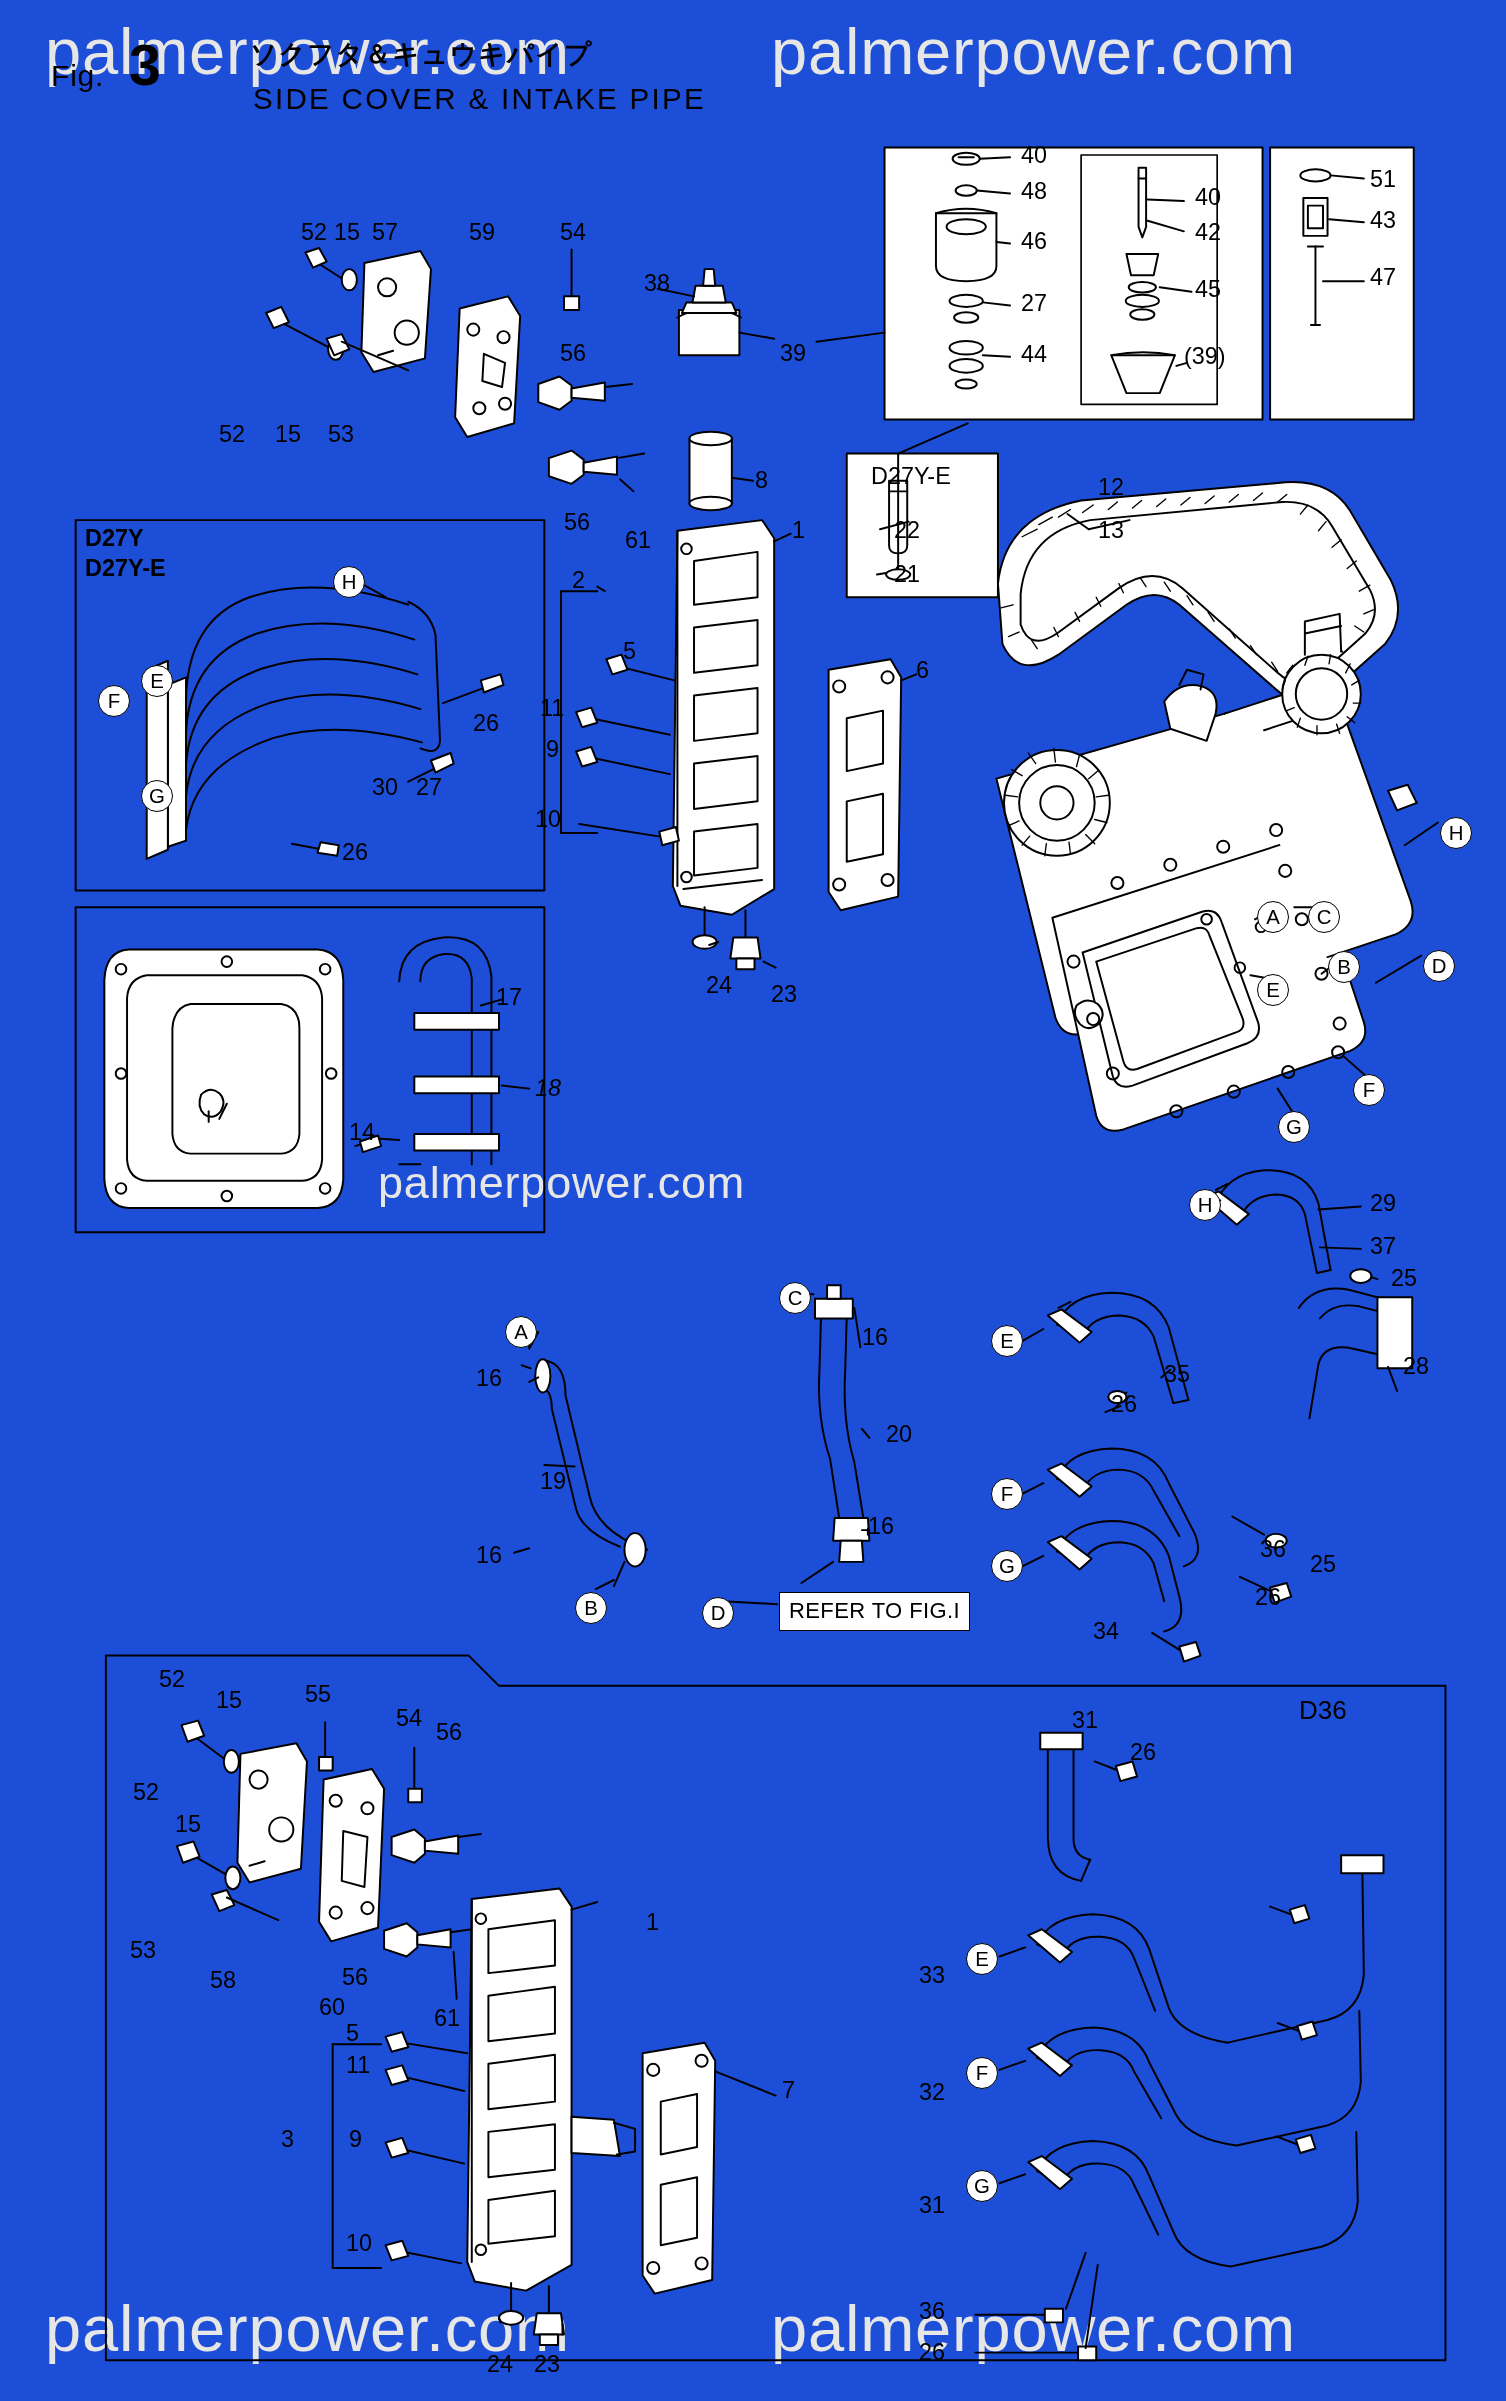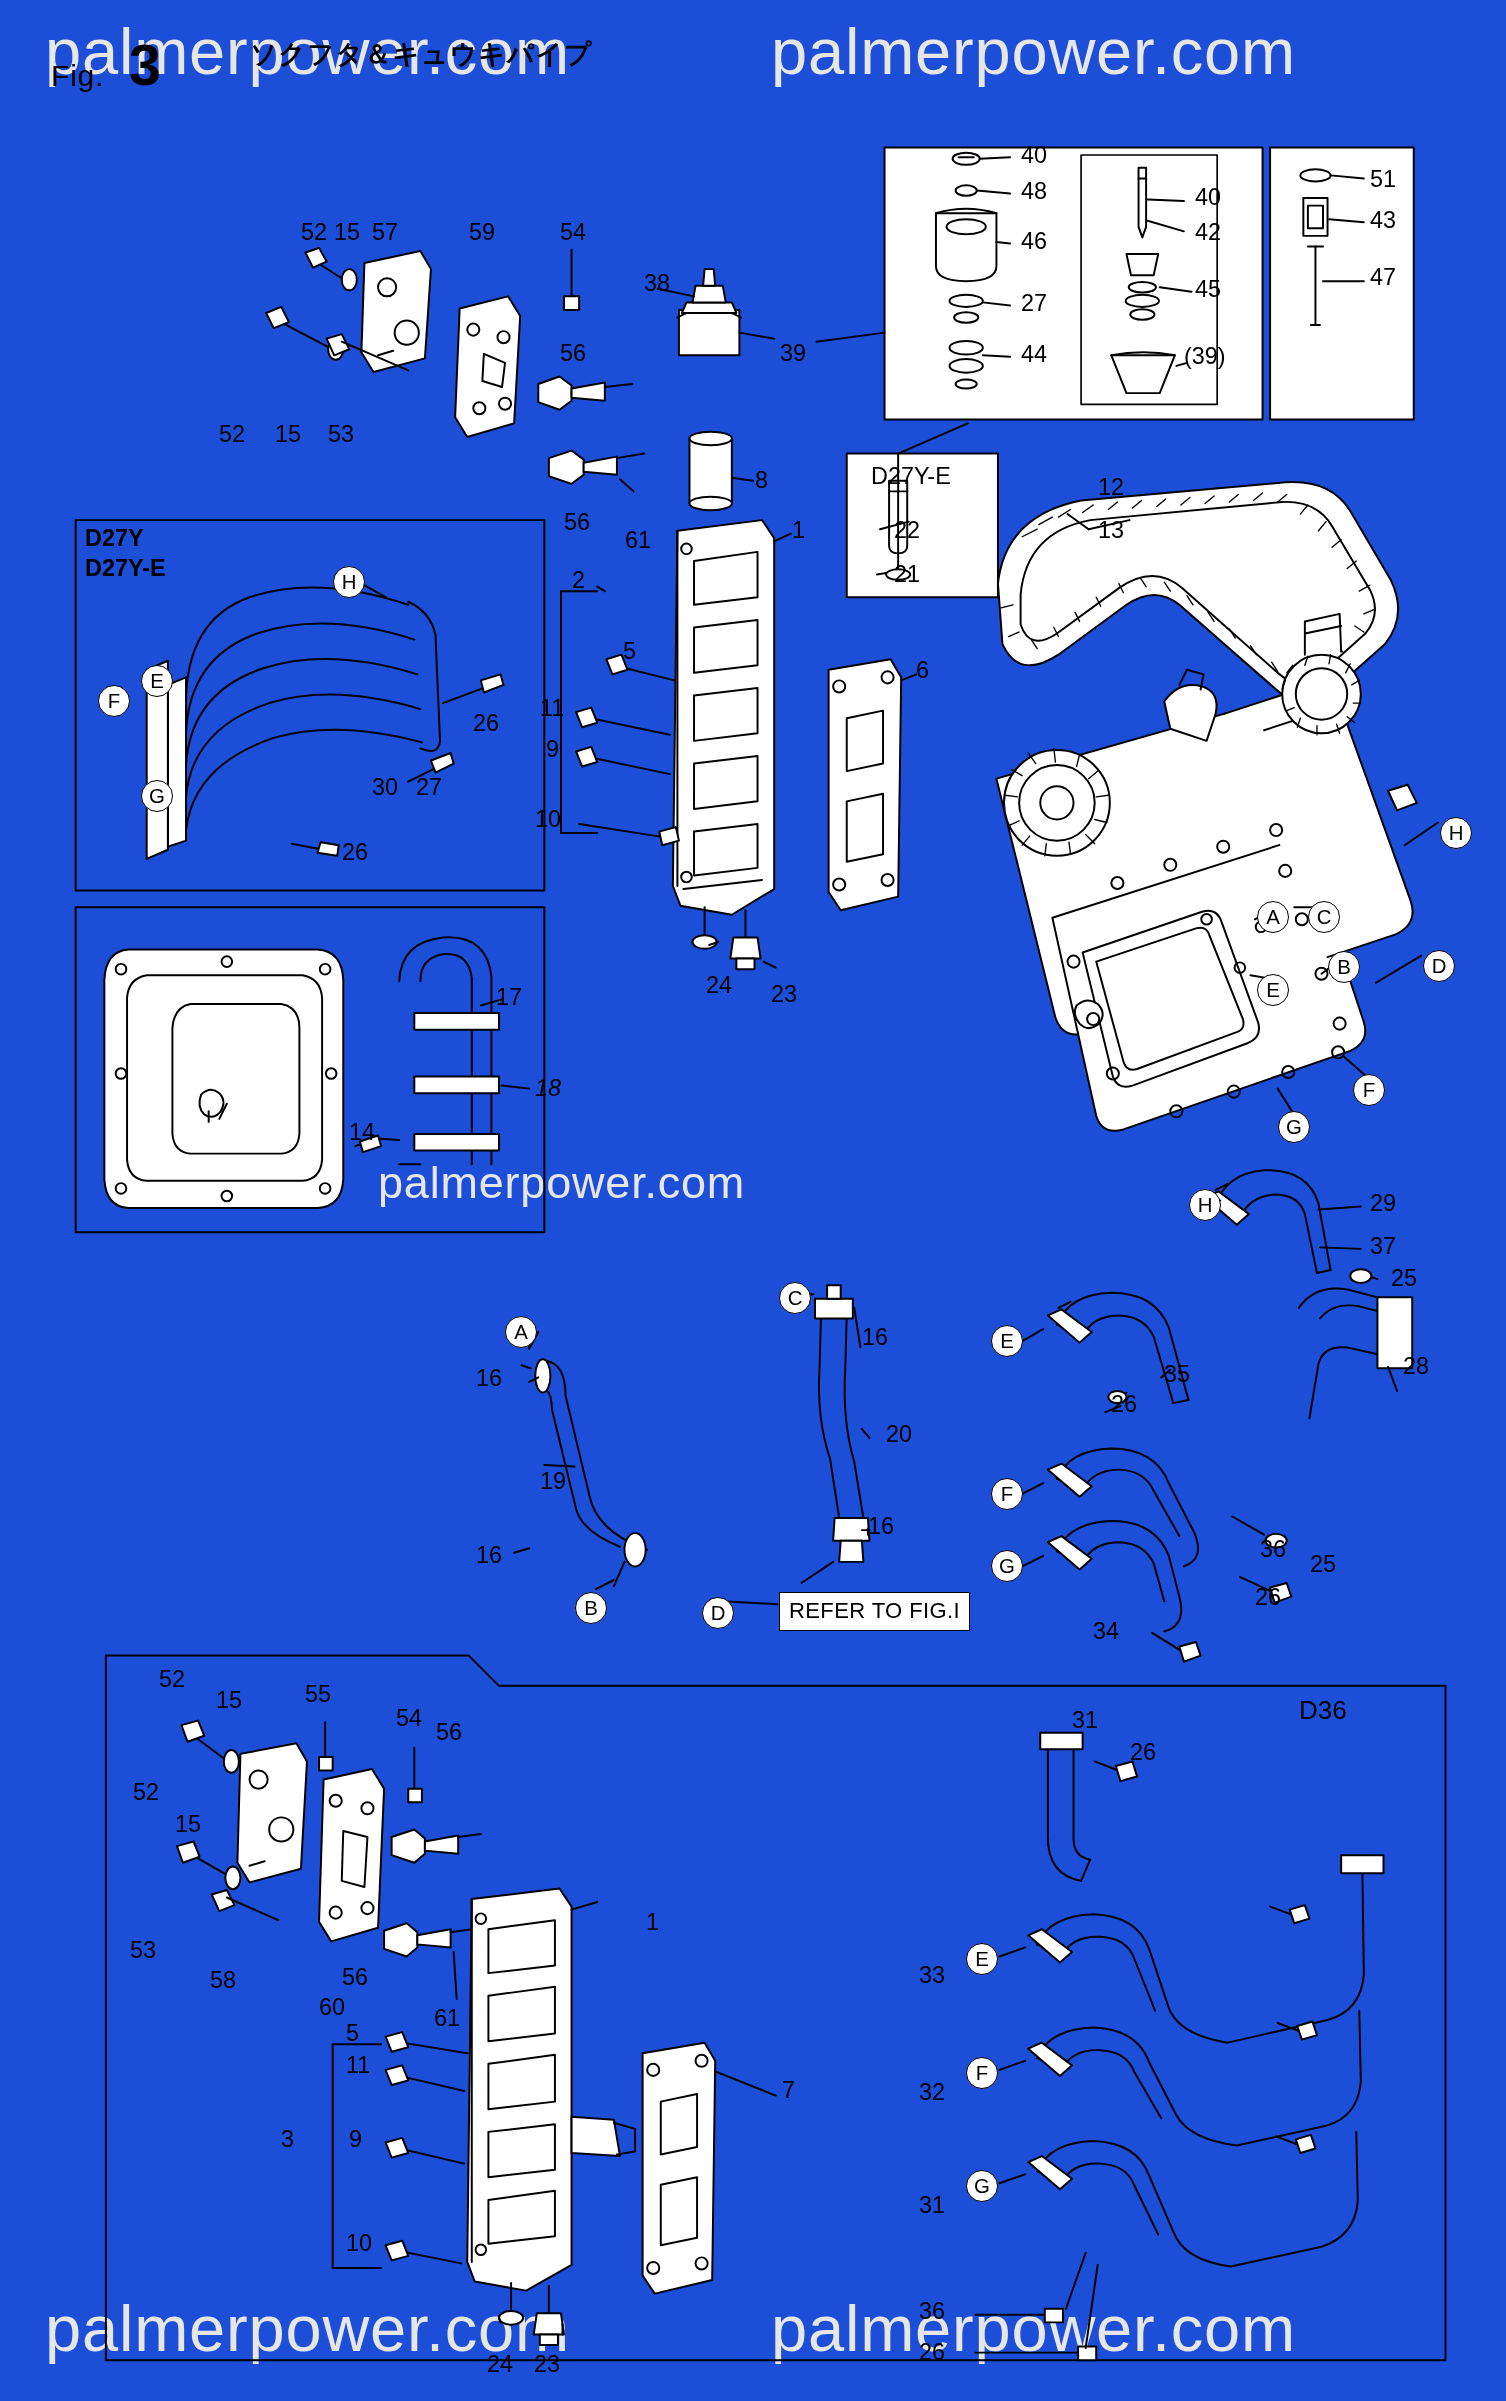--- a/index.html
+++ b/index.html
@@ -125,20 +125,21 @@
     <div class="wm" style="left:771px; top:13.6px; font-size:65px;">palmerpower.com</div>
     <div class="wm" style="left:378px; top:1157px; font-size:45px;">palmerpower.com</div>
     <div class="wm" style="left:45px; top:2291px; font-size:65px;">palmerpower.com</div>
     <div class="wm" style="left:771px; top:2291px; font-size:65px;">palmerpower.com</div>
   </div>
 
   <div id="header">
     <div id="fig-label">Fig.</div>
     <div id="fig-number">3</div>
     <div id="title-jp">ソクフタ＆キュウキパイプ</div>
+    <div id="title-en">SIDE COVER &amp; INTAKE PIPE</div>
   </div>
 
   <svg id="art" width="1506" height="2401" viewBox="0 0 1992 3176">
     <g fill="none" stroke="#000" stroke-width="2.6" stroke-linecap="round" stroke-linejoin="round">
 
       <g>
         <rect x="1170" y="195" width="500" height="360" fill="#fff"></rect>
         <rect x="1680" y="195" width="190" height="360" fill="#fff"></rect>
 
         <rect x="1430" y="205" width="180" height="330" fill="none" stroke-width="2.2"></rect>

